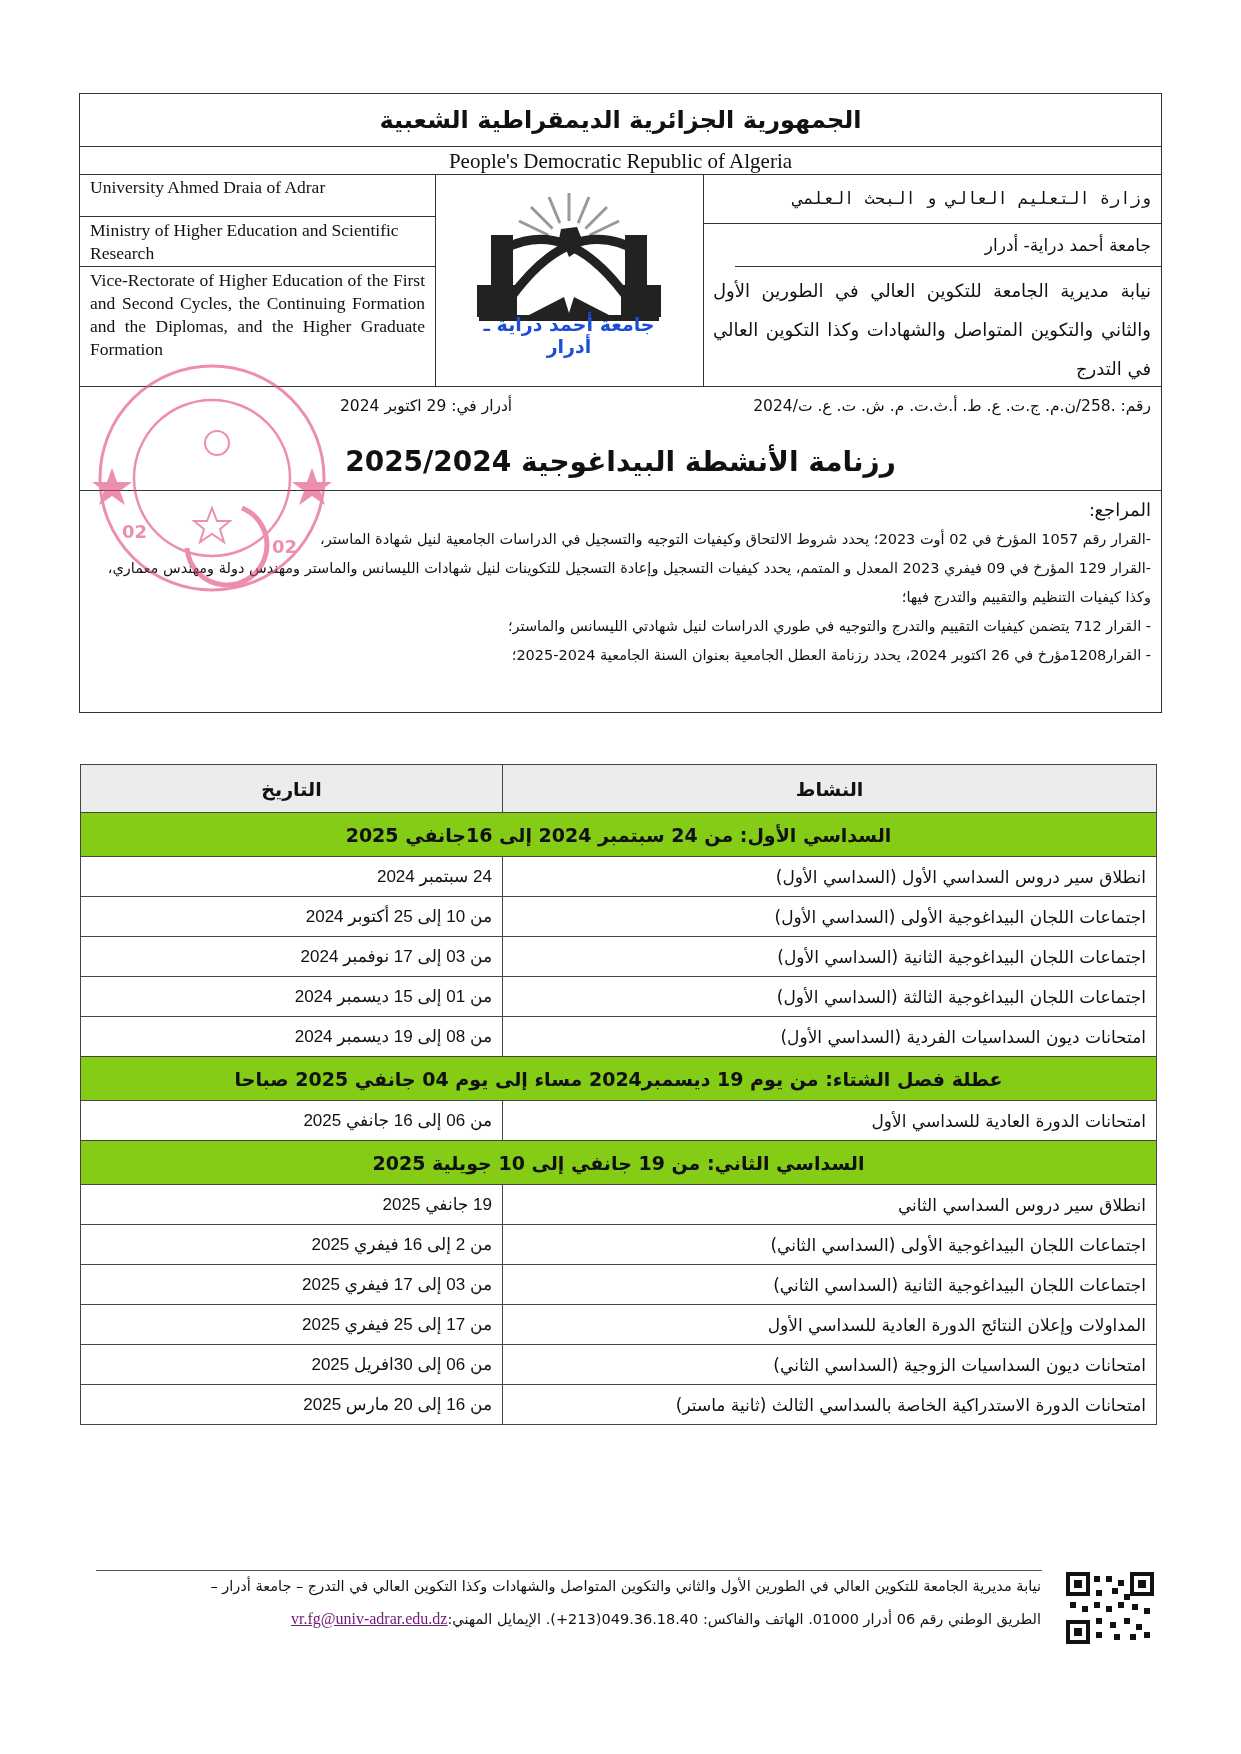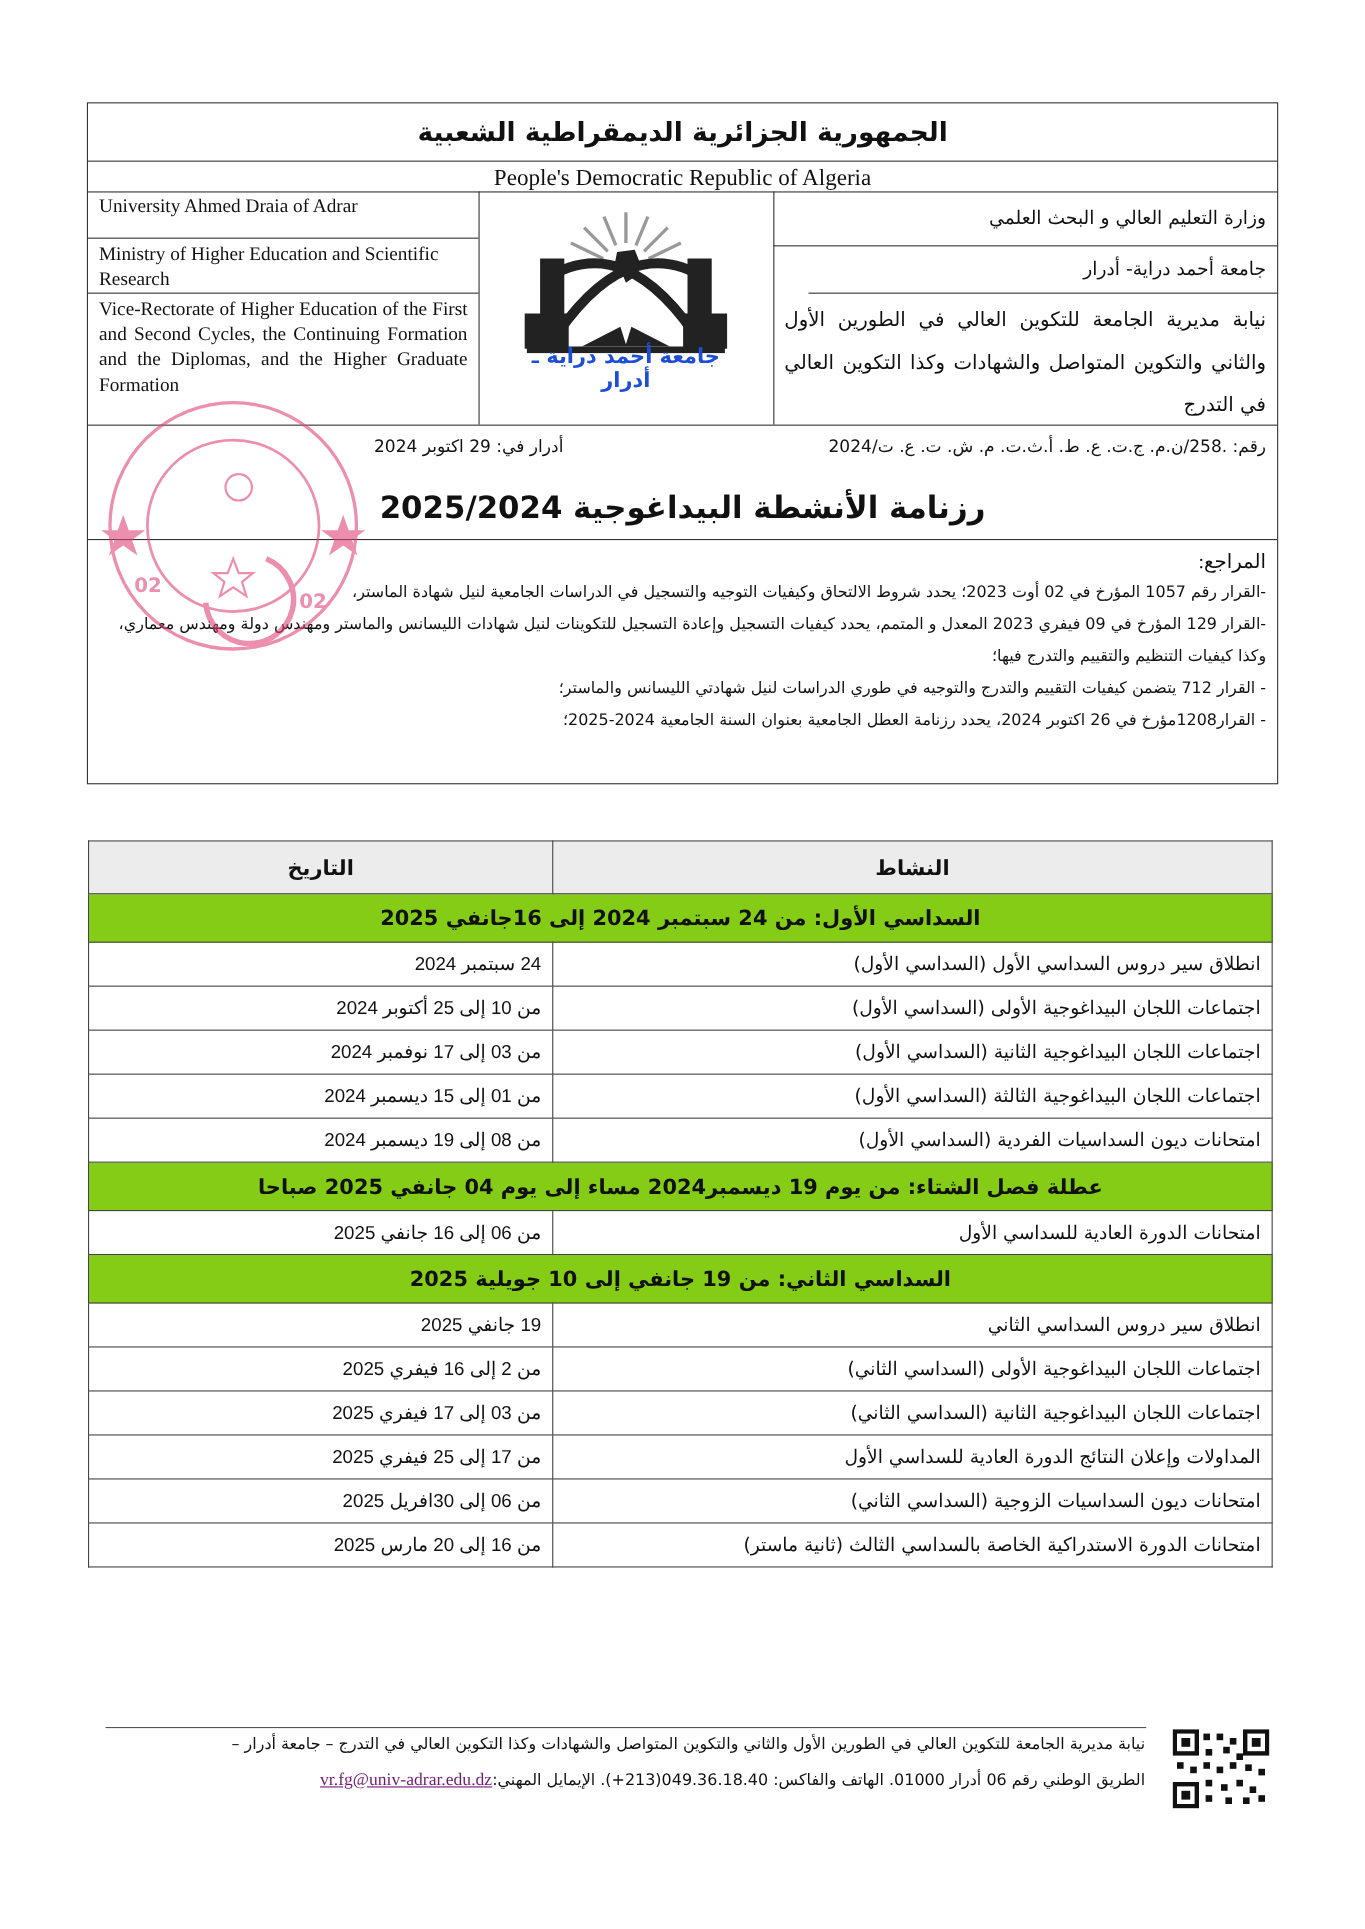--- a/index.html
+++ b/index.html
@@ -15,21 +15,21 @@
   .col-left { position: absolute; left: 0; top: 80px; width: 355px; height: 212px; border-right: 1.5px solid #333; }
   .col-mid { position: absolute; left: 355px; top: 80px; width: 268px; height: 212px; border-right: 1.5px solid #333; display: flex; align-items: center; justify-content: center; }
   .col-right { position: absolute; left: 623px; top: 80px; right: 0; height: 212px; }
 
   .en-cell { font-family: "Liberation Serif", serif; font-size: 17.5px; line-height: 23px; padding: 2px 10px; box-sizing: border-box; }
   .en-cell.c1 { height: 50px; border-bottom: 1.5px solid #333; }
   .en-cell.c2 { height: 43px; border-bottom: 1.5px solid #333; }
   .en-cell.c3 { height: 119px; text-align: justify; }
 
   .ar-cell { direction: rtl; font-size: 17px; padding: 4px 10px; box-sizing: border-box; }
-  .ar-cell.c1 { height: 50px; border-bottom: 1.5px solid #333; display: flex; align-items: center; }
+  .ar-cell.c1 { height: 50px; border-bottom: 1.5px solid #333; display: flex; align-items: center; font-family: Liberation Mono, monospace; }
   .ar-cell.c2 { height: 43px; border-bottom: 1.5px solid #333; display: flex; align-items: center; margin-left: 32px; }
   .ar-cell.c3 { height: 119px; line-height: 39px; text-align: justify; font-size: 18px; }
 
   .ref-row { position: absolute; left: 0; top: 292px; width: 100%; height: 46px; border-top: 1.5px solid #333; }
   .ref-number { position: absolute; right: 10px; top: 10px; direction: rtl; font-size: 15.5px; }
   .ref-date { position: absolute; left: 260px; top: 10px; direction: rtl; font-size: 15.5px; }
 
   .doc-title { position: absolute; left: 0; top: 338px; width: 100%; height: 58px; border-bottom: 1.5px solid #333; display: flex; align-items: center; justify-content: center; }
   .doc-title span { direction: rtl; font-weight: bold; font-size: 28px; }
 

